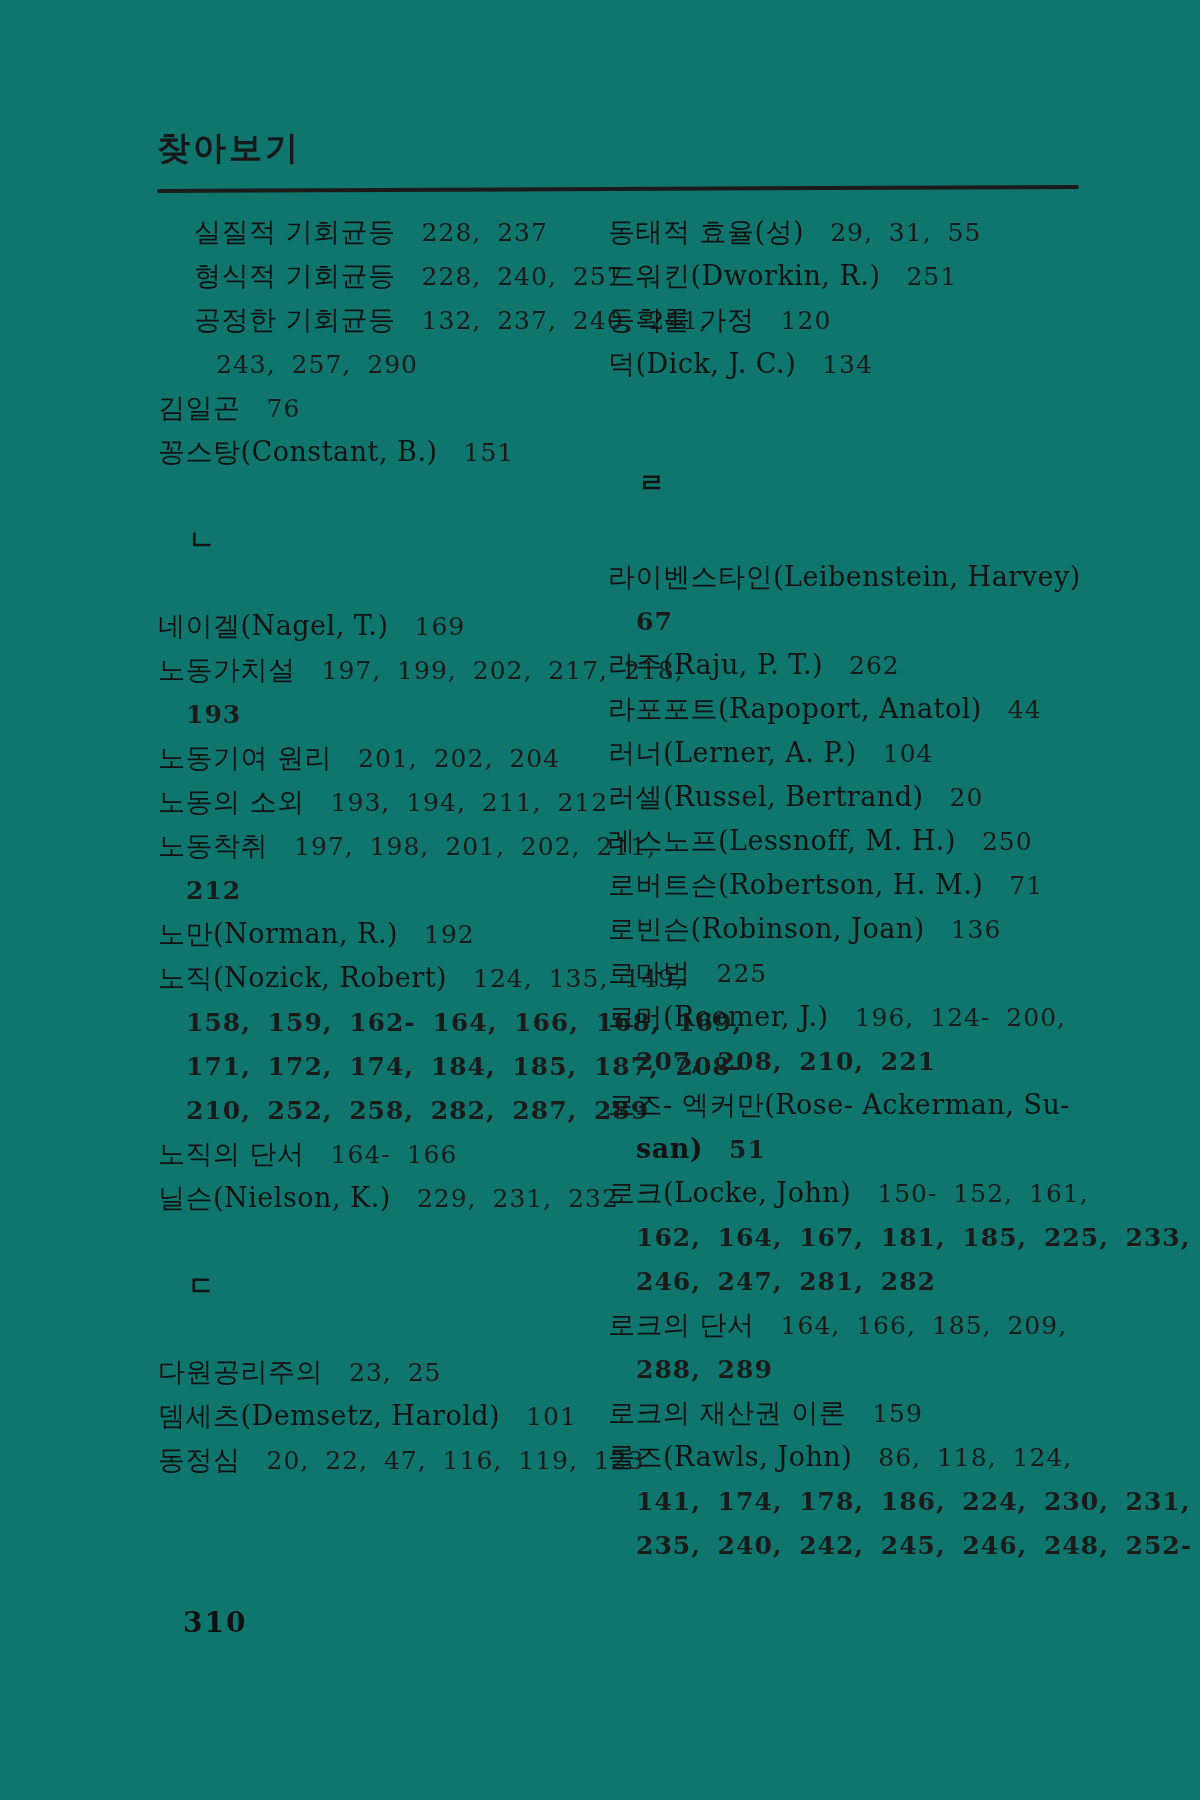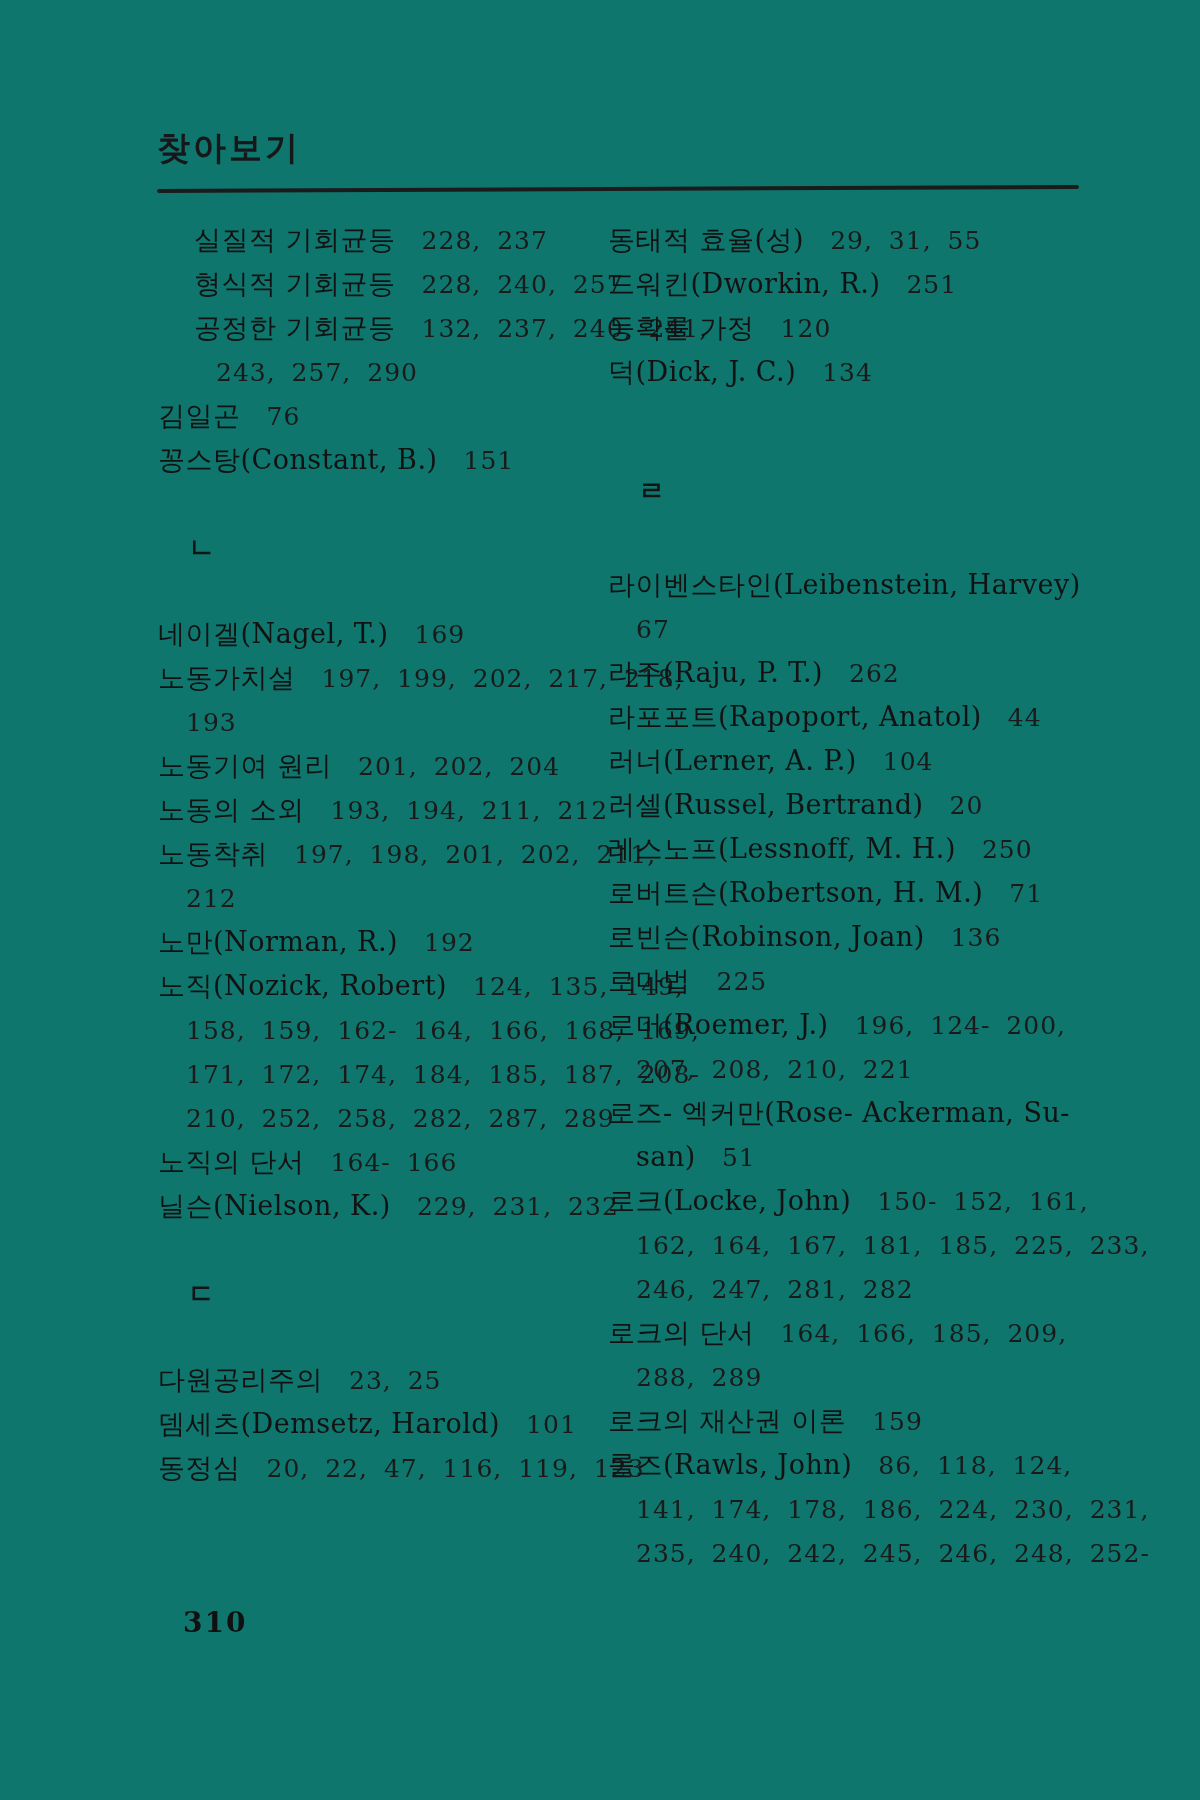--- a/index.html
+++ b/index.html
@@ -28,21 +28,21 @@
     left: 157px;
     top: 187px;
     width: 922px;
     height: 4px;
     background: #1b1b1b;
     transform: rotate(-0.25deg);
     border-radius: 2px;
   }
   .col {
     position: absolute;
-    top: 218px;
+    top: 210px;
   }
   .col-left  { left: 158px; width: 446px; }
   .col-right { left: 608px; width: 486px; }
   .line {
     line-height: 44px;
     height: 44px;
     white-space: nowrap;
     font-size: 27px;
     letter-spacing: 0.5px;
   }
@@ -50,21 +50,21 @@
   .line .pages {
     font-size: 25px;
     word-spacing: 7px;
     letter-spacing: 1px;
     color: #1a1a1a;
   }
   .line .term + .pages { margin-left: 26px; }
   
   .entry.ind0 { padding-left: 0; }
   .entry.ind1 { padding-left: 36px; }   
-  .cont.ind0  { padding-left: 28px; }   
+  .cont.ind0  { padding-left: 28px; font-weight: bold; }   
   .cont.ind1  { padding-left: 58px; }
   .section {
     padding-left: 30px;
     font-family: "DejaVu Sans", "Liberation Sans", sans-serif;
     font-weight: 700;
     font-size: 27px;
     color: #141417;
   }
   .col-left  .section.s-n { margin-top: 44px; margin-bottom: 42px; }
   .col-left  .section.s-d { margin-top: 44px; margin-bottom: 42px; }

